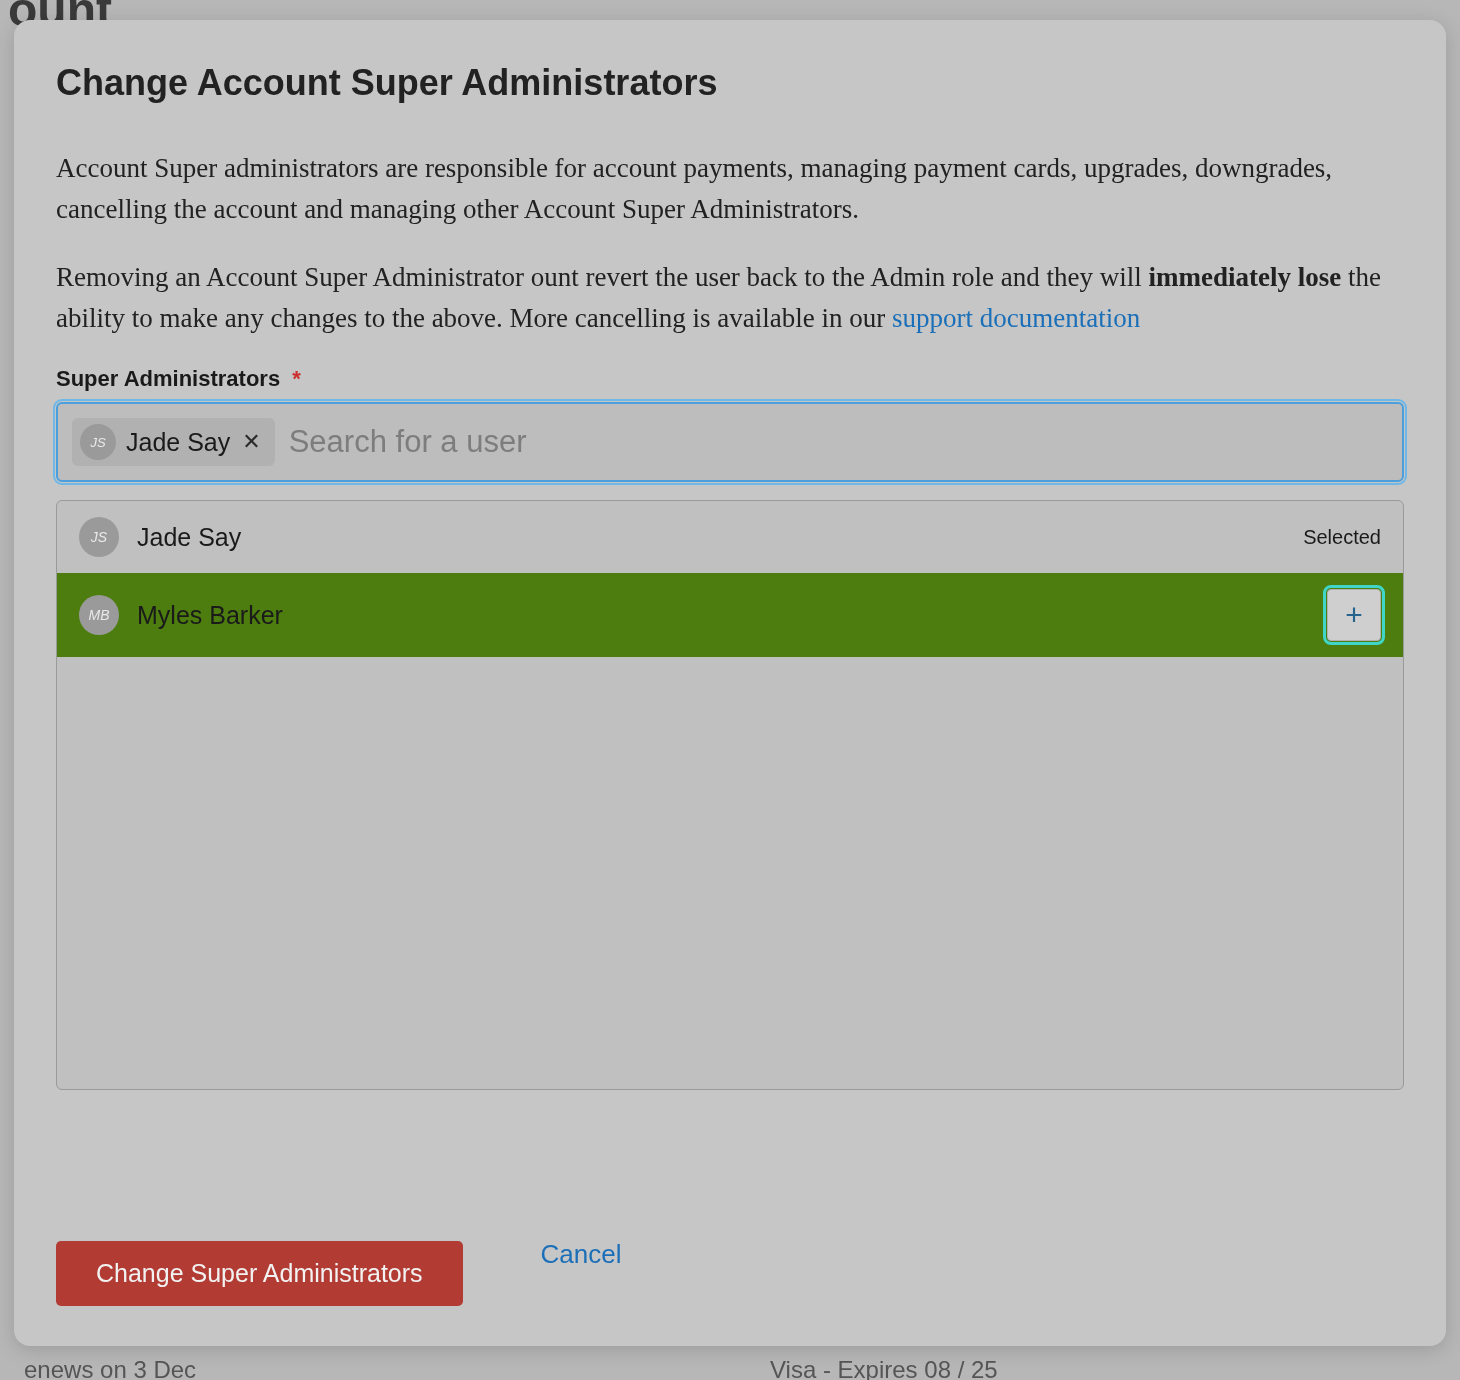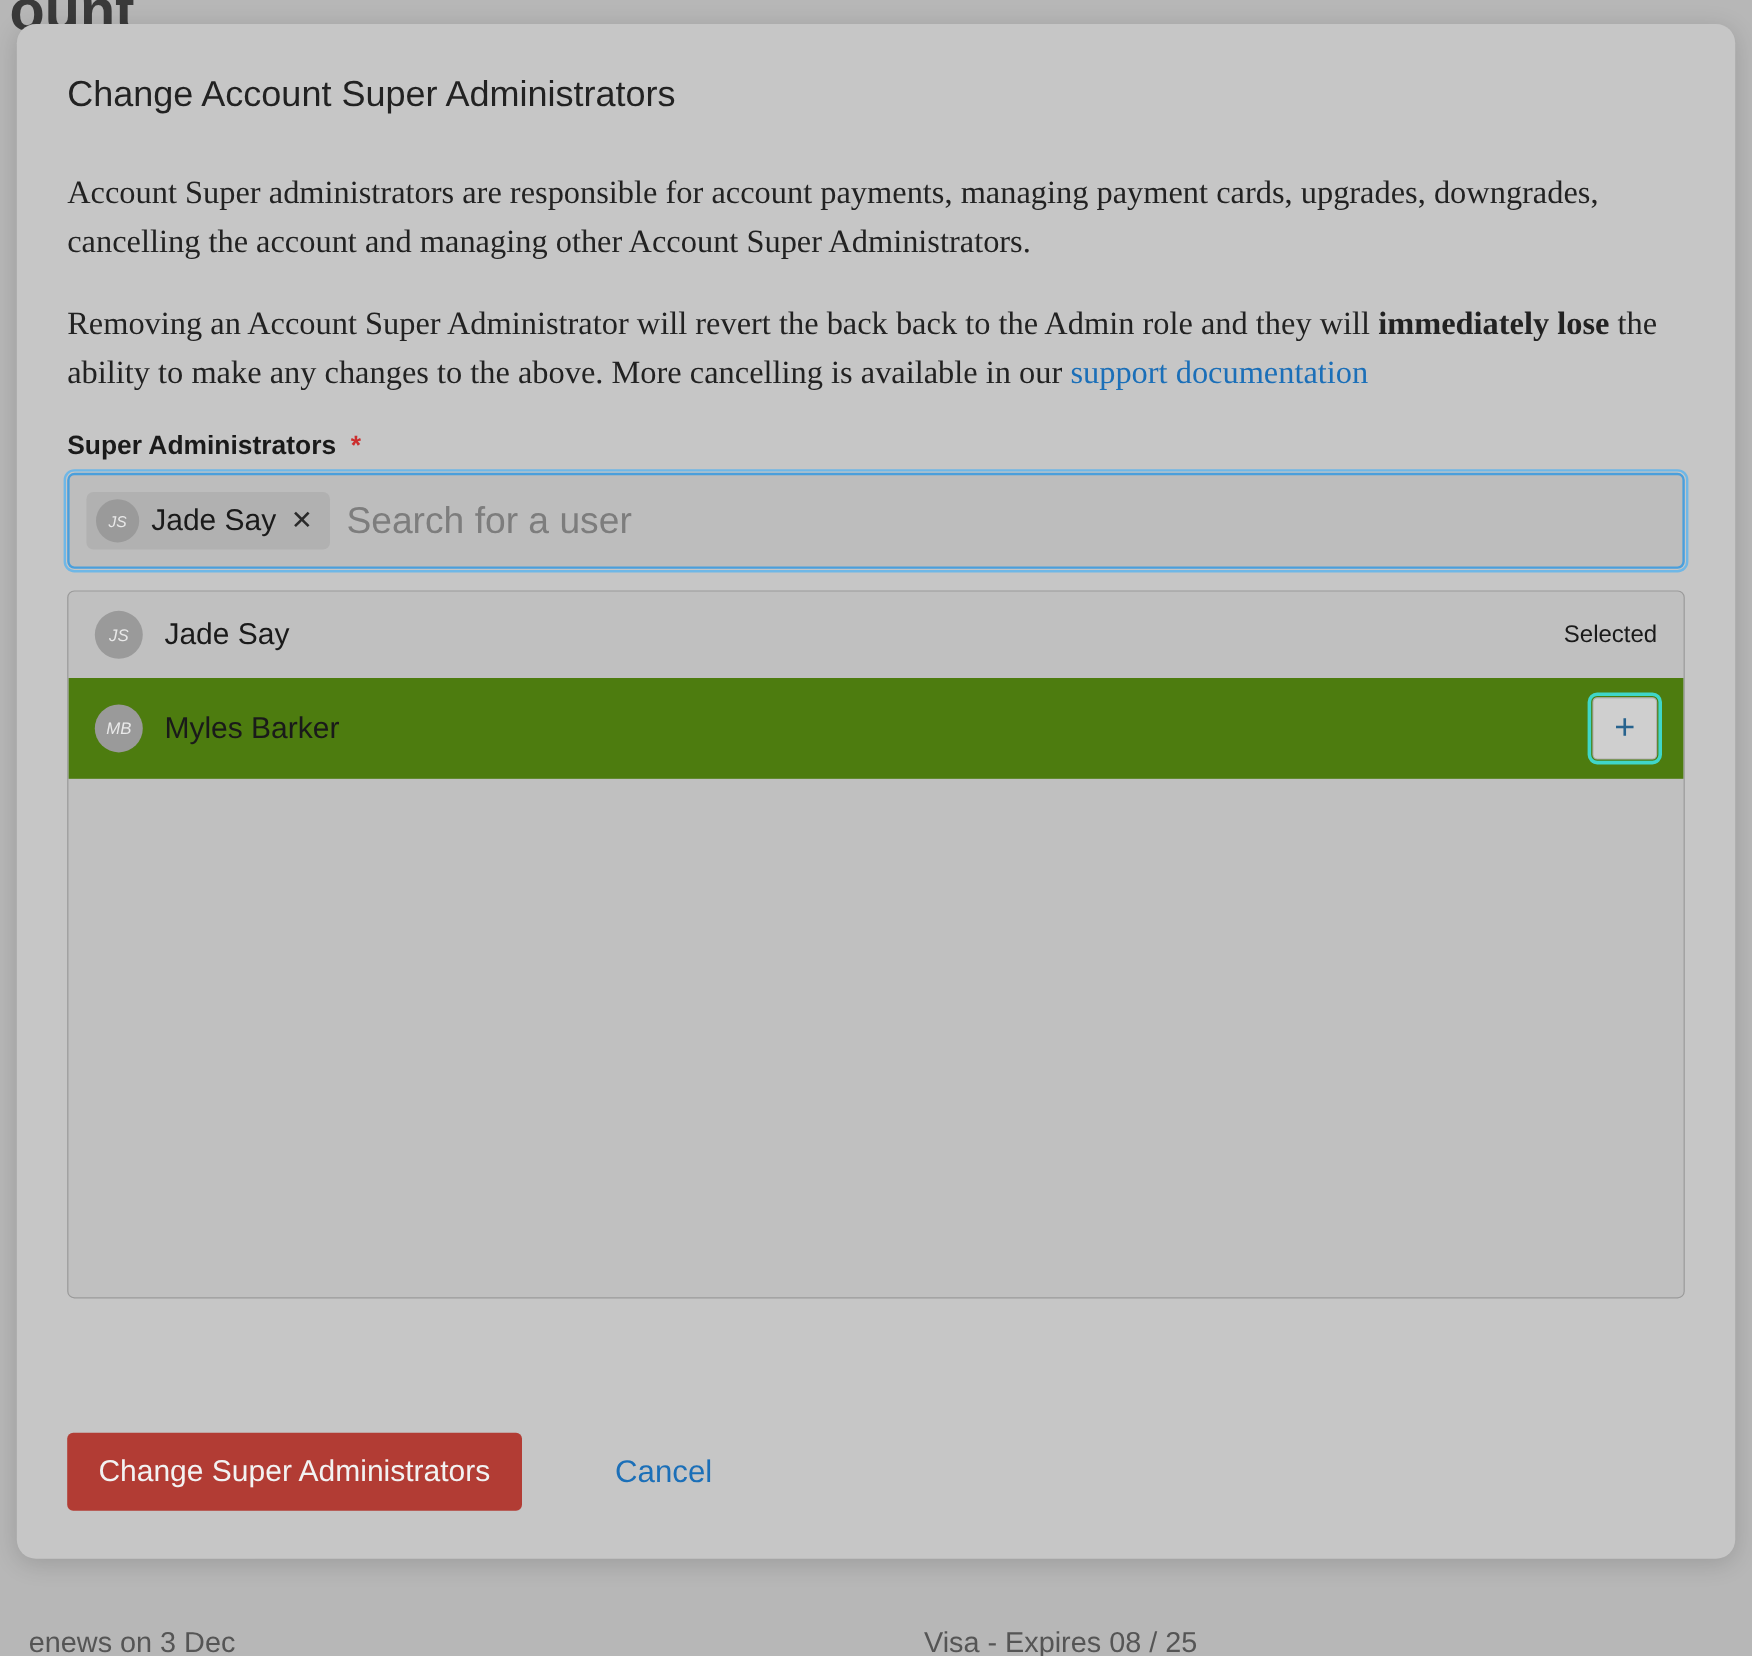--- a/index.html
+++ b/index.html
@@ -24,22 +24,22 @@
   }
   .modal {
     position: absolute;
     left: 14px; right: 14px; top: 20px;
     background: #c6c6c6;
     border-radius: 16px;
     padding: 42px 42px 40px 42px;
     box-shadow: 0 4px 20px rgba(0,0,0,0.15);
   }
   .modal-title {
-    font-size: 30px;
-    font-weight: 400;
+    font-size: 36px;
+    font-weight: 700;
     color: #222;
     margin: 0 0 44px 0;
   }
   .desc {
     font-size: 27px;
     line-height: 1.5;
     color: #222;
     margin: 0 0 28px 0;
     font-family: Liberation Serif, serif;
   }
@@ -151,22 +151,23 @@
     display: flex;
     align-items: center;
     gap: 40px;
   }
   .btn-primary {
     background: #b23c34;
     color: #f2f2f2;
     border: none;
     border-radius: 5px;
     font-size: 25px;
-    padding: 18px 26px;
-    cursor: pointer;
+    padding: 18px 40px;
+    cursor: pointer;
+    margin-top: 39px;
   }
   .btn-link {
     background: none;
     border: none;
     color: #1b6fb8;
     font-size: 26px;
     cursor: pointer;
     padding: 0;
     margin-left: 38px;
   }
@@ -180,21 +181,21 @@
   <div class="bg-frag" style="left:770px; bottom:-4px;">Visa - Expires 08 / 25</div>
 </div>
 
 <div class="modal">
 
   <h1 class="modal-title">Change Account Super Administrators</h1>
 
   <p class="desc">Account Super administrators are responsible for account payments, managing payment cards, upgrades, downgrades, cancelling the account and managing other Account Super Administrators.</p>
 
   <p class="desc">
-    <span>Removing an Account Super Administrator will revert the back back to the Admin role and they will </span><strong>immediately lose</strong><span> the ability to make any changes to the above. More cancelling is available in our </span><a href="#">support documentation</a>
+    <span>Removing an Account Super Administrator ount revert the user back to the Admin role and they will </span><strong>immediately lose</strong><span> the ability to make any changes to the above. More cancelling is available in our </span><a href="#">support documentation</a>
   </p>
 
   <div class="field-label">
     <span>Super Administrators</span>
     <span class="req">*</span>
   </div>
 
   <div class="multiselect">
     <span class="chip">
       <span class="avatar">JS</span>

